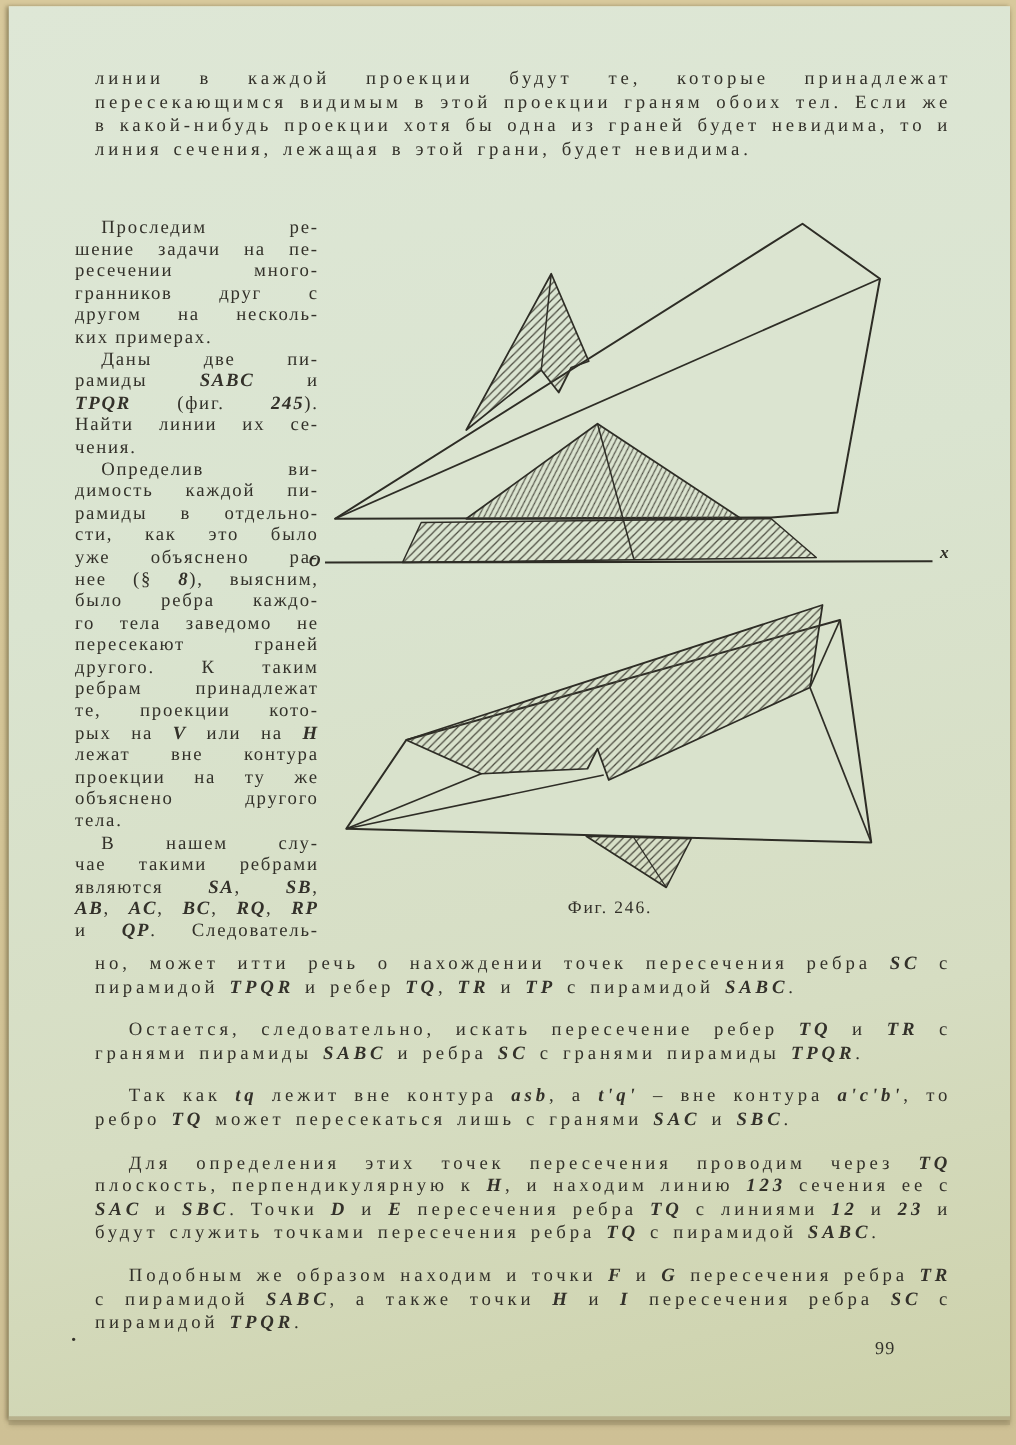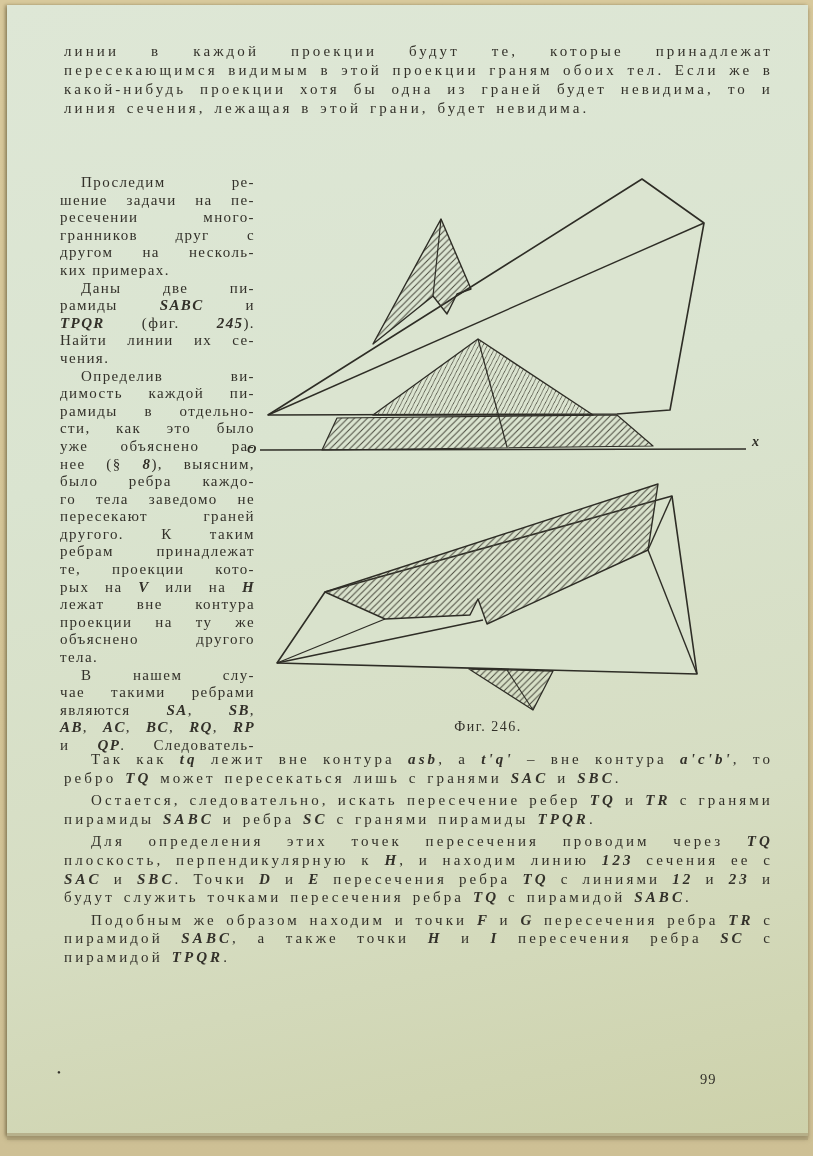--- a/index.html
+++ b/index.html
@@ -9,21 +9,21 @@
     font-family:"Liberation Serif","DejaVu Serif",serif;color:#33312a;
   }
   .page{
     position:absolute;left:7px;top:5px;right:5px;bottom:20px;
     background:linear-gradient(168deg,#dee7d6 0%,#dae4d0 38%,#d6ddc2 72%,#cdd1aa 100%);
     box-shadow:-2px 0 3px rgba(96,84,52,.45), 0 3px 4px rgba(96,84,52,.5);
   }
   .edge-bottom{position:absolute;left:7px;right:5px;top:1133px;height:7px;background:#a99d76;opacity:.65;}
   .blk{position:absolute;left:60px;width:717px;}
   .para{
-    margin:4px;text-align:justify;font-size:15px;line-height:19px;
+    margin:16px;text-align:justify;font-size:15px;line-height:19px;
     letter-spacing:3.1px;word-spacing:2px;
   }
   .blk.bottom .para{line-height:18.6px;}
   .ind{text-indent:27px;}
   .m{font-style:italic;font-weight:600;}
   .col{position:absolute;left:60px;top:174px;width:195px;}
   .cl{
     height:17.6px;line-height:17.6px;font-size:15px;letter-spacing:1.4px;
     text-align:justify;text-align-last:justify;white-space:nowrap;
   }
@@ -127,21 +127,22 @@
 
         <path d="M224,499 L308,501 L288,540 Z" fill="url(#h45)" stroke-width="1.3"></path>
         <line x1="262" y1="500" x2="288" y2="540" stroke-width="1.1"></line>
       </g>
     </svg>
   </div>
 
   <div class="caption">Фиг. 246.</div>
 
   <div class="blk bottom" style="top:746px;">
+    <p class="para">но, может итти речь о нахождении точек пересечения ребра <i class="m">SC</i> с пирамидой <i class="m">TPQR</i> и ребер <i class="m">TQ</i>, <i class="m">TR</i> и <i class="m">TP</i> с пирамидой <i class="m">SABC</i>.</p>
+    <p class="para ind">Остается, следовательно, искать пересечение ребер <i class="m">TQ</i> и <i class="m">TR</i> с гранями пирамиды <i class="m">SABC</i> и ребра <i class="m">SC</i> с гранями пирамиды <i class="m">TPQR</i>.</p>
     <p class="para ind">Так как <i class="m">tq</i> лежит вне контура <i class="m">asb</i>, а <i class="m">t'q'</i> – вне контура <i class="m">a'c'b'</i>, то ребро <i class="m">TQ</i> может пересекаться лишь с гранями <i class="m">SAC</i> и <i class="m">SBC</i>.</p>
-    <p class="para ind">Остается, следовательно, искать пересечение ребер <i class="m">TQ</i> и <i class="m">TR</i> с гранями пирамиды <i class="m">SABC</i> и ребра <i class="m">SC</i> с гранями пирамиды <i class="m">TPQR</i>.</p>
     <p class="para ind">Для определения этих точек пересечения проводим через <i class="m">TQ</i> плоскость, перпендикулярную к <i class="m">H</i>, и находим линию <i class="m">123</i> сечения ее с <i class="m">SAC</i> и <i class="m">SBC</i>. Точки <i class="m">D</i> и <i class="m">E</i> пересечения ребра <i class="m">TQ</i> с линиями <i class="m">12</i> и <i class="m">23</i> и будут служить точками пересечения ребра <i class="m">TQ</i> с пирамидой <i class="m">SABC</i>.</p>
     <p class="para ind">Подобным же образом находим и точки <i class="m">F</i> и <i class="m">G</i> пересечения ребра <i class="m">TR</i> с пирамидой <i class="m">SABC</i>, а также точки <i class="m">H</i> и <i class="m">I</i> пересечения ребра <i class="m">SC</i> с пирамидой <i class="m">TPQR</i>.</p>
   </div>
 
   <div class="sigmark">•</div>
   <div class="pagenum">99</div>
 </div>
 
 </body></html>

